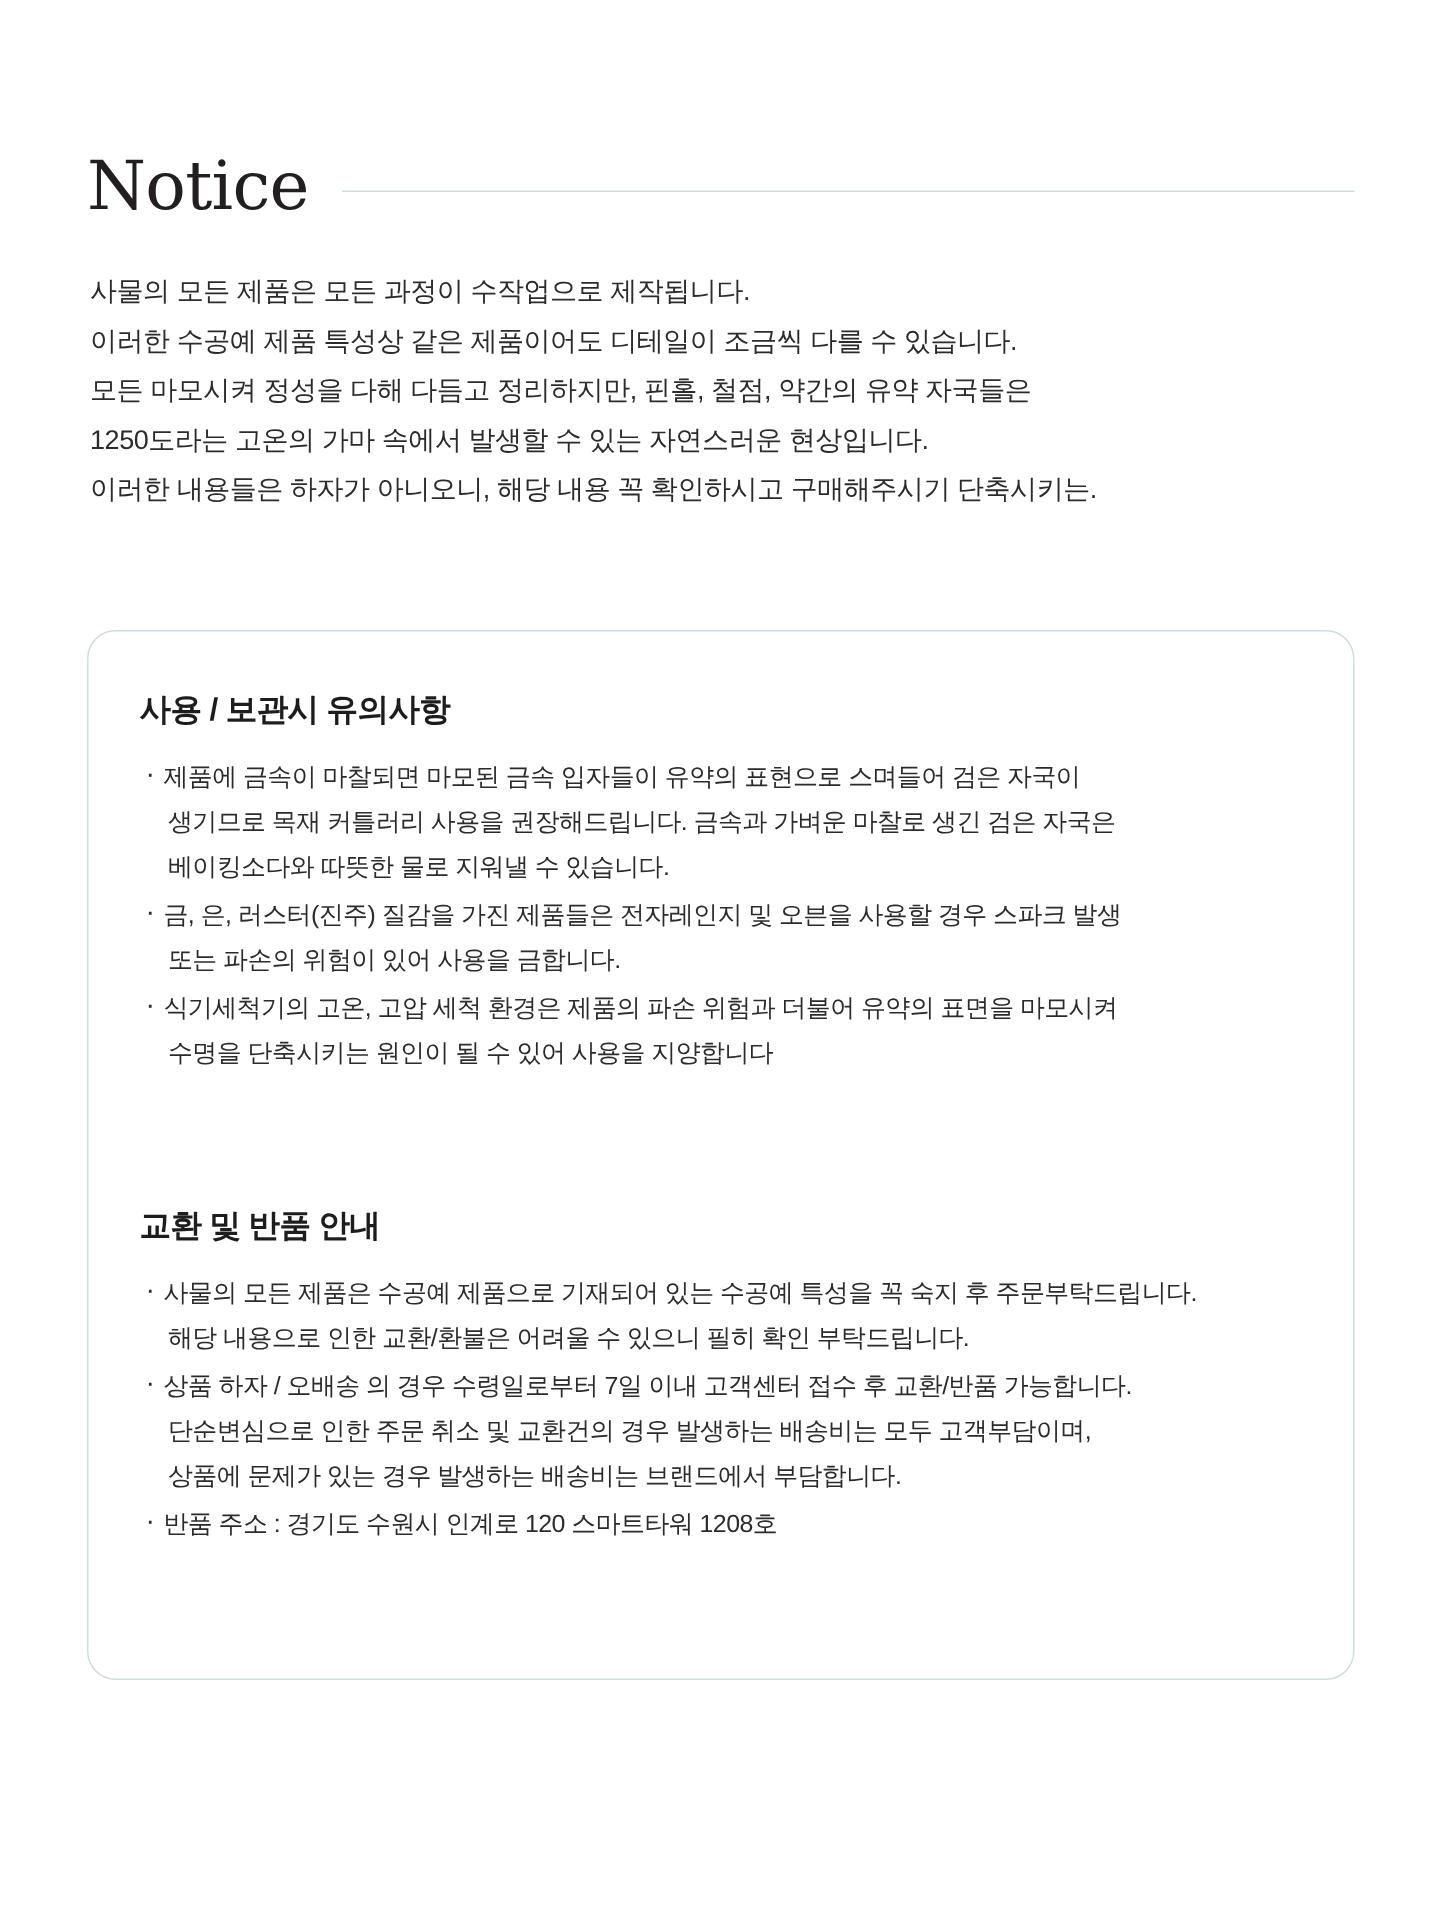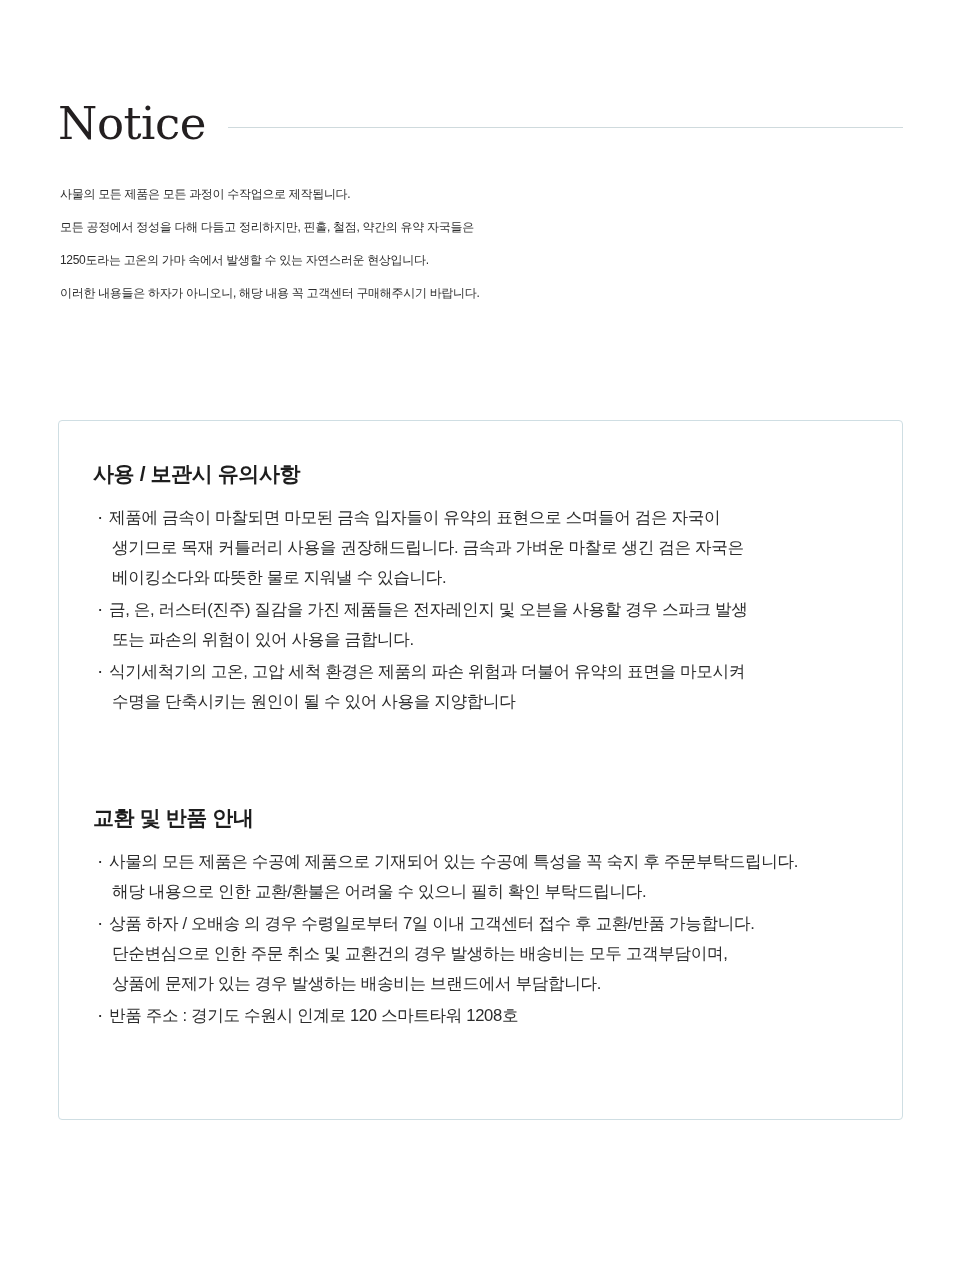--- a/index.html
+++ b/index.html
@@ -52,35 +52,35 @@
 
   
   .intro {
     position: absolute;
     left: 60px;
     top: 178px;
     width: 840px;
   }
   .intro p {
     margin: 0;
-    font-size: 12px;
+    font-size: 18px;
     line-height: 33px;
     letter-spacing: -0.3px;
     color: #2b2b2b;
   }
 
   
   .info-box {
     position: absolute;
     left: 58px;
     top: 420px;
     width: 845px;
     height: 700px;
     border: 1px solid #cfdee3;
-    border-radius: 4px;
+    border-radius: 19px;
     background: #ffffff;
   }
 
   .section {
     position: absolute;
     left: 0;
     width: 100%;
     padding: 0 30px 0 34px;
   }
   .section-1 { top: 38px; }
@@ -131,23 +131,24 @@
 
 <div class="page">
 
   <div class="notice-head">
     <div class="notice-title">Notice</div>
     <div class="notice-rule"></div>
   </div>
 
   <div class="intro">
     <p>사물의 모든 제품은 모든 과정이 수작업으로 제작됩니다.</p>
-    <p>모든 공정에서 정성을 다해 다듬고 정리하지만, 핀홀, 철점, 약간의 유약 자국들은</p>
+    <p>이러한 수공예 제품 특성상 같은 제품이어도 디테일이 조금씩 다를 수 있습니다.</p>
+    <p>모든 마모시켜 정성을 다해 다듬고 정리하지만, 핀홀, 철점, 약간의 유약 자국들은</p>
     <p>1250도라는 고온의 가마 속에서 발생할 수 있는 자연스러운 현상입니다.</p>
-    <p>이러한 내용들은 하자가 아니오니, 해당 내용 꼭 고객센터 구매해주시기 바랍니다.</p>
+    <p>이러한 내용들은 하자가 아니오니, 해당 내용 꼭 확인하시고 구매해주시기 단축시키는.</p>
   </div>
 
   <div class="info-box">
 
     <div class="section section-1">
       <h2 class="sec-title">사용 / 보관시 유의사항</h2>
       <ul class="bullets sec-1">
         <li>
           <span class="ln">제품에 금속이 마찰되면 마모된 금속 입자들이 유약의 표현으로 스며들어 검은 자국이</span>
           <span class="ln">생기므로 목재 커틀러리 사용을 권장해드립니다. 금속과 가벼운 마찰로 생긴 검은 자국은</span>

